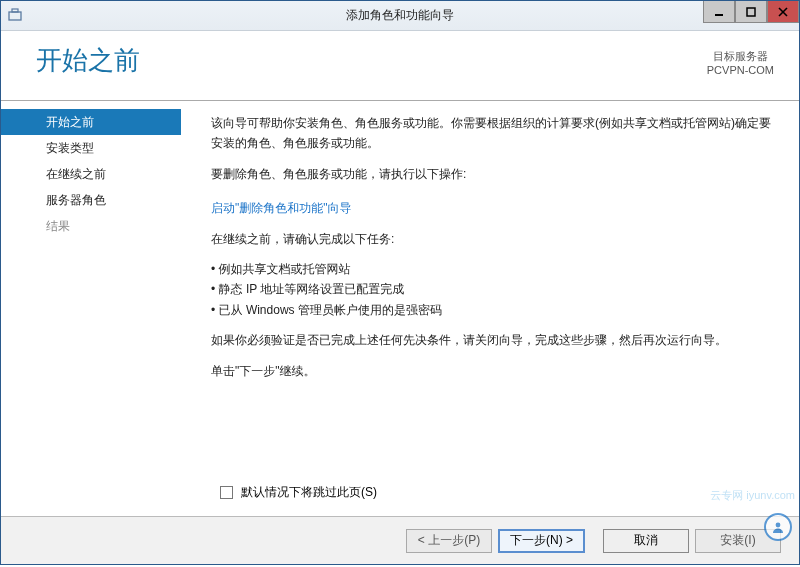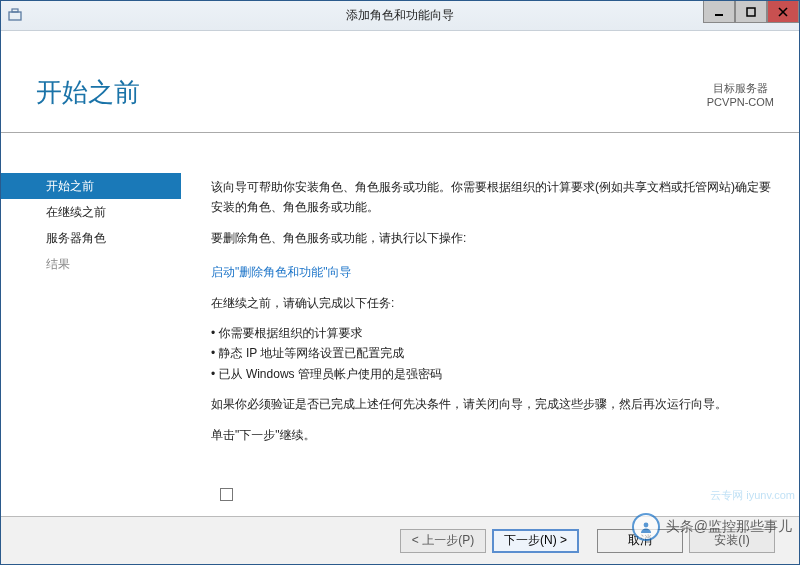--- a/index.html
+++ b/index.html
@@ -12,21 +12,20 @@
     overflow: hidden;
     position: relative;
   }
   .window {
     width: 800px;
     height: 565px;
     border: 1px solid #2b5a8c;
     background: #fff;
     display: flex;
     flex-direction: column;
-    gap: 32px;
   }
   .titlebar {
     height: 30px;
     background: linear-gradient(#edf2f7,#e6ecf2);
     border-bottom: 1px solid #c8d0d8;
     display: flex;
     align-items: center;
     position: relative;
   }
   .titlebar .app-icon {
@@ -131,21 +130,21 @@
     background: #fff;
   }
 
   .footer {
     height: 48px;
     border-top: 1px solid #bbb;
     background: #f1f1f1;
     display: flex;
     align-items: center;
     justify-content: flex-end;
-    padding-right: 24px;
+    padding-right: 18px;
     gap: 6px;
   }
   .btn {
     min-width: 86px;
     height: 24px;
     border: 1px solid #a9a9a9;
     background: #eaeaea;
     font-size: 12px;
     color: #555;
     cursor: default;
@@ -223,57 +222,58 @@
     <div class="page-title">开始之前</div>
     <div class="server-box">
       <div>目标服务器</div>
       <div>PCVPN-COM</div>
     </div>
   </div>
 
   <div class="body">
     <div class="sidebar">
       <div class="side-item selected enabled">开始之前</div>
+      <div class="side-item enabled">安装类型</div>
       <div class="side-item enabled">在继续之前</div>
       <div class="side-item enabled">服务器角色</div>
       <div class="side-item">结果</div>
     </div>
 
     <div class="content">
       <p>该向导可帮助你安装角色、角色服务或功能。你需要根据组织的计算要求(例如共享文档或托管网站)确定要安装的角色、角色服务或功能。</p>
       <p style="margin-bottom:14px">要删除角色、角色服务或功能，请执行以下操作:</p>
       <p><span class="link">启动"删除角色和功能"向导</span></p>
       <p>在继续之前，请确认完成以下任务:</p>
       <div class="bullets">
-        <div class="b">你需要根据组织的计算要求</div>
+        <div class="b">例如共享文档或托管网站</div>
         <div class="b">静态 IP 地址等网络设置已配置完成</div>
         <div class="b">已从 Windows 管理员帐户使用的是强密码</div>
       </div>
       <p>如果你必须验证是否已完成上述任何先决条件，请关闭向导，完成这些步骤，然后再次运行向导。</p>
       <p>单击"下一步"继续。</p>
     </div>
   </div>
 
   <div class="skip-row">
     <div class="cb"></div>
+    <span>默认情况下将跳过此页(S)</span>
   </div>
 
   <div class="footer">
     <button class="btn">&lt; 上一步(P)</button>
     <button class="btn primary">下一步(N) &gt;</button>
     <span style="width:6px"></span>
     <button class="btn enabled">取消</button>
     <button class="btn">安装(I)</button>
   </div>
 
 </div>
 
 <div class="watermark">
   <div class="wm-circle">
     <svg width="14" height="14" viewBox="0 0 14 14">
         <circle cx="7" cy="5" r="2.4" fill="#1a73c8"></circle>
         <path d="M2 13c0-3 2.5-4.5 5-4.5s5 1.5 5 4.5" fill="#1a73c8"></path>
       </svg>
   </div>
-  <span class="wm-text">头条@监控那些事儿</span>
   <span class="wm-cloud">云专网
 iyunv.com</span>
 </div>
 
 </body></html>

